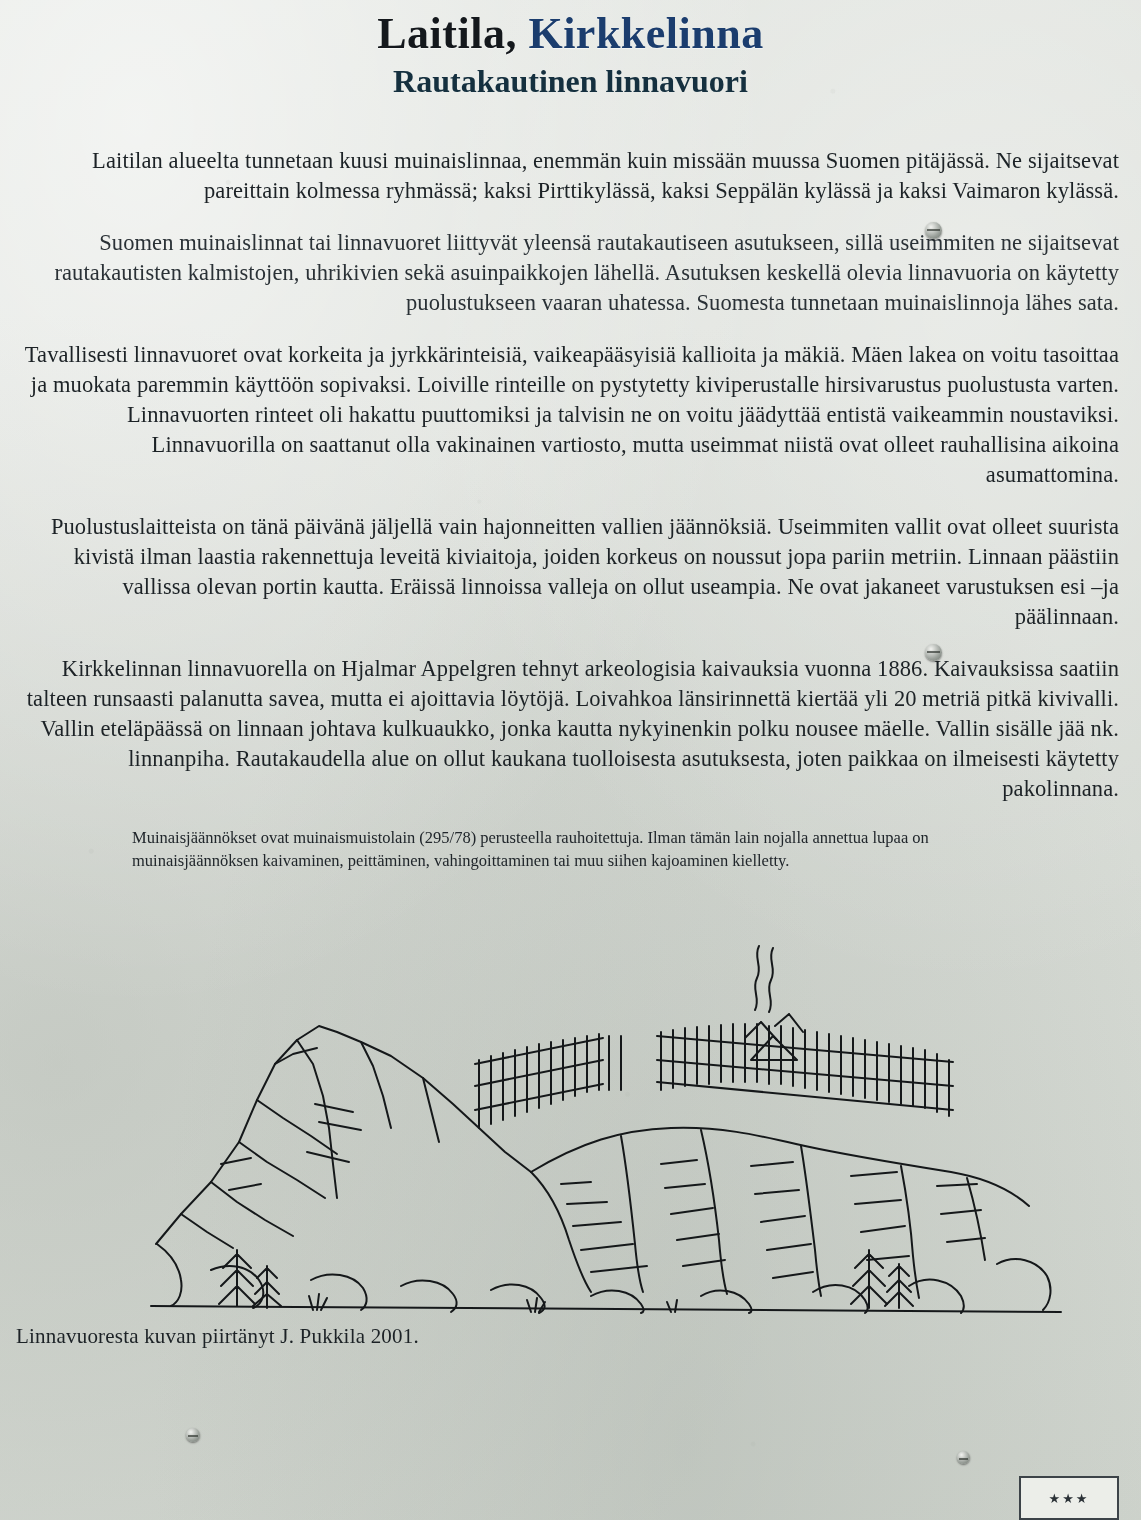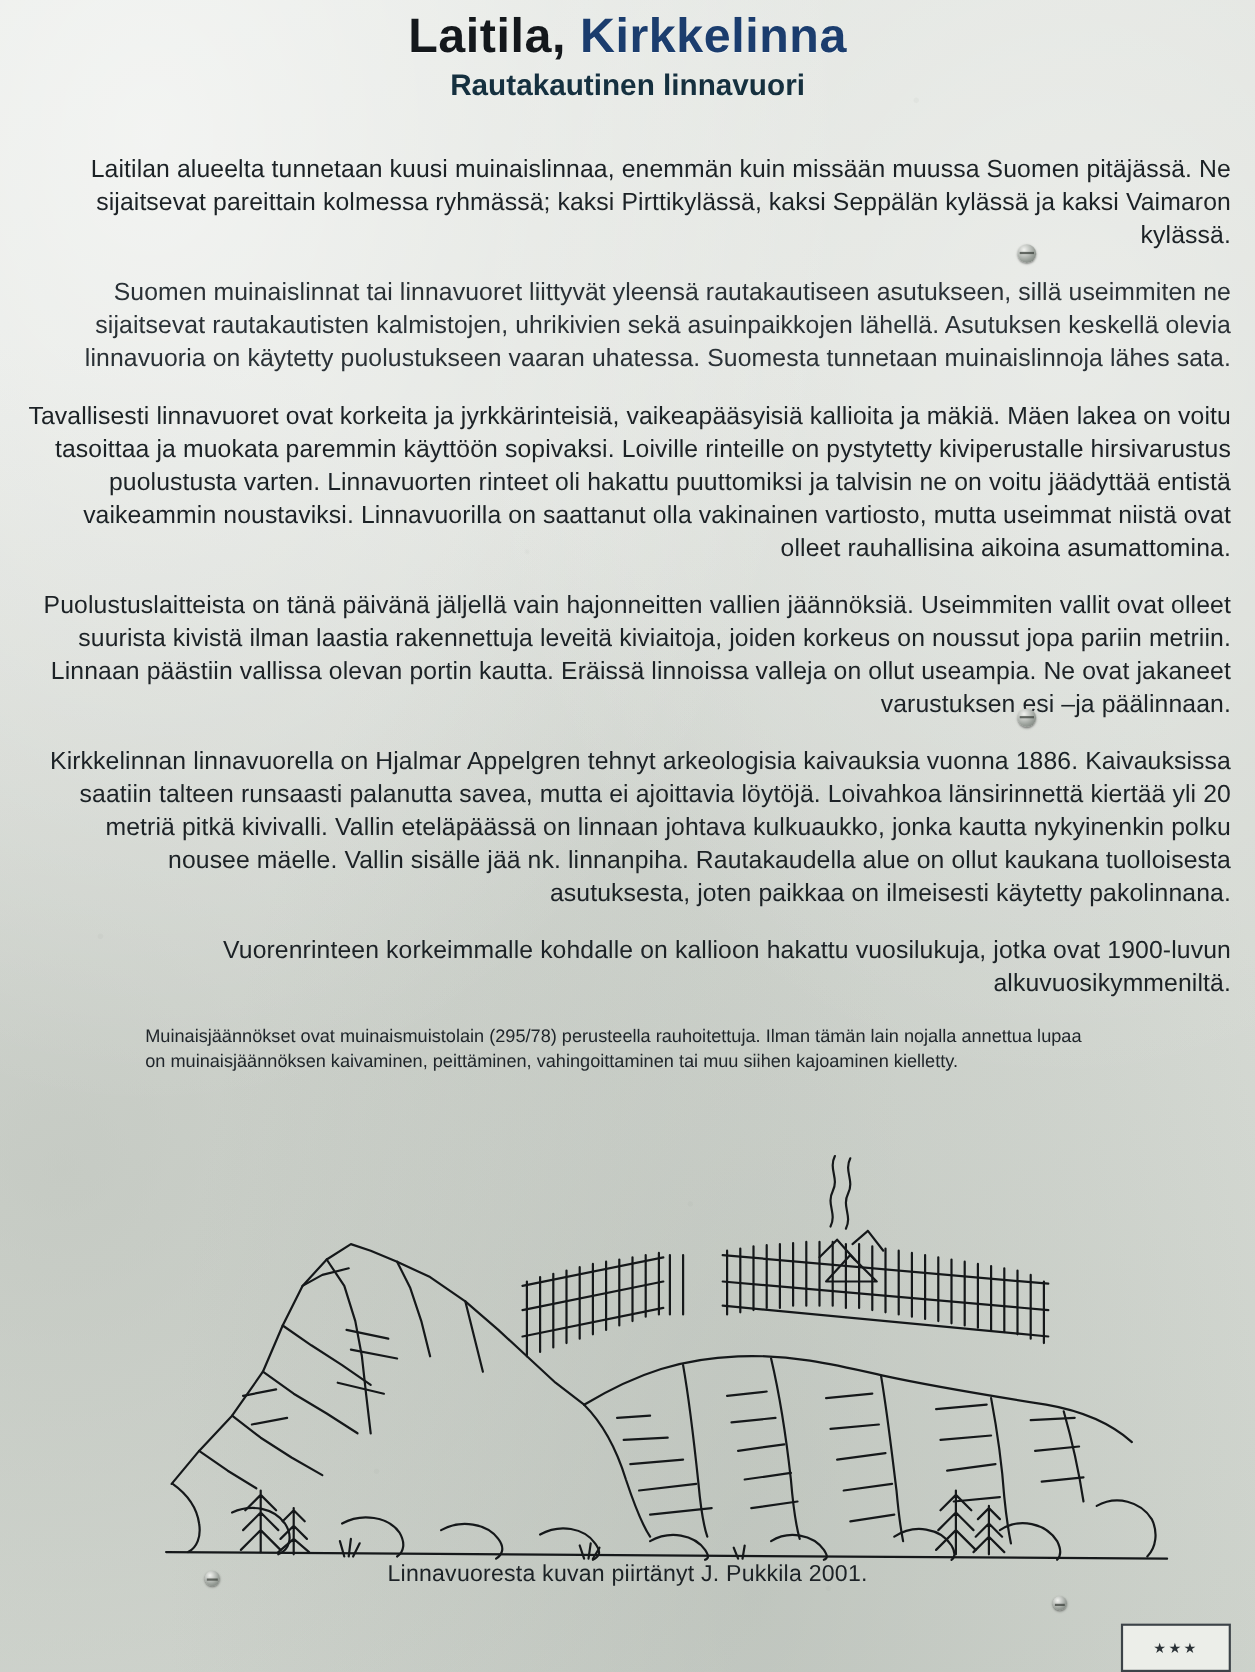--- a/index.html
+++ b/index.html
@@ -37,35 +37,36 @@
       radial-gradient(circle at 91% 48%, rgba(120,130,120,.20) 0 2px, transparent 3px),
       radial-gradient(circle at 8% 56%, rgba(120,130,120,.20) 0 2px, transparent 3px),
       radial-gradient(circle at 55% 72%, rgba(120,130,120,.14) 0 2px, transparent 3px),
       radial-gradient(circle at 30% 88%, rgba(120,130,120,.16) 0 2px, transparent 3px),
       radial-gradient(circle at 66% 95%, rgba(120,130,120,.14) 0 2px, transparent 3px);
   }
   .content {
     position: relative;
     padding: 0 16px;
     z-index: 3;
+    font-family: Liberation Serif, serif;
   }
   .title {
     text-align: center;
     font-weight: bold;
     font-size: 44px;
     letter-spacing: .5px;
     margin: 8px 0 0 0;
     color: #14181c;
     text-shadow: 0 1px 0 rgba(255,255,255,.5);
   }
   .title .word2 { color: #1b3d6e; }
   .subtitle {
     text-align: center;
     font-weight: bold;
-    font-size: 27px;
+    font-size: 32px;
     color: #15303f;
     margin: 4px 0 0 0;
   }
   .body-text {
     margin: 0 6px;
     padding-top: 46px;
   }
   p.para {
     font-size: 22.5px;
     line-height: 30px;
@@ -86,23 +87,23 @@
     max-width: 860px;
   }
   .illustration {
     position: relative;
     margin: 42px auto 0 auto;
     width: 1020px;
     height: 400px;
   }
   .illustration svg { display: block; }
   .caption {
-    text-align: center;
     font-size: 21px;
     color: #1c2226;
+    margin-top: 10px;
     letter-spacing: .2px;
   }
   
   .screw {
     position: absolute;
     width: 17px;
     height: 17px;
     border-radius: 50%;
     background: radial-gradient(circle at 35% 30%, #f2f3f0, #9aa09a 60%, #6d736d 100%);
     box-shadow: 0 1px 2px rgba(0,0,0,.45);
@@ -155,21 +156,20 @@
       <span class="word2">Kirkkelinna</span>
     </h1>
     <div class="subtitle">Rautakautinen linnavuori</div>
 
     <div class="body-text">
       <p class="para">Laitilan alueelta tunnetaan kuusi muinaislinnaa, enemmän kuin missään muussa Suomen pitäjässä. Ne sijaitsevat pareittain kolmessa ryhmässä; kaksi Pirttikylässä, kaksi Seppälän kylässä ja kaksi Vaimaron kylässä.</p>
       <p class="para faded">Suomen muinaislinnat tai linnavuoret liittyvät yleensä rautakautiseen asutukseen, sillä useimmiten ne sijaitsevat rautakautisten kalmistojen, uhrikivien sekä asuinpaikkojen lähellä. Asutuksen keskellä olevia linnavuoria on käytetty puolustukseen vaaran uhatessa. Suomesta tunnetaan muinaislinnoja lähes sata.</p>
       <p class="para">Tavallisesti linnavuoret ovat korkeita ja jyrkkärinteisiä, vaikeapääsyisiä kallioita ja mäkiä.   Mäen lakea on voitu tasoittaa ja muokata paremmin käyttöön sopivaksi. Loiville rinteille on pystytetty kiviperustalle hirsivarustus puolustusta varten. Linnavuorten rinteet oli hakattu puuttomiksi ja talvisin ne on voitu jäädyttää entistä vaikeammin noustaviksi. Linnavuorilla on saattanut olla vakinainen vartiosto, mutta useimmat niistä ovat olleet rauhallisina aikoina asumattomina.</p>
       <p class="para">Puolustuslaitteista on tänä päivänä jäljellä vain hajonneitten vallien jäännöksiä. Useimmiten vallit ovat olleet suurista  kivistä ilman laastia rakennettuja leveitä kiviaitoja, joiden korkeus on noussut jopa pariin metriin. Linnaan päästiin vallissa olevan portin kautta. Eräissä linnoissa valleja on ollut useampia. Ne ovat jakaneet varustuksen esi –ja päälinnaan.</p>
       <p class="para">Kirkkelinnan linnavuorella on Hjalmar Appelgren tehnyt arkeologisia kaivauksia vuonna 1886. Kaivauksissa saatiin talteen runsaasti palanutta savea, mutta ei ajoittavia löytöjä. Loivahkoa länsirinnettä kiertää yli 20 metriä pitkä kivivalli. Vallin eteläpäässä on linnaan johtava kulkuaukko, jonka kautta nykyinenkin polku nousee mäelle. Vallin sisälle jää nk. linnanpiha. Rautakaudella alue on ollut kaukana tuolloisesta asutuksesta, joten paikkaa on ilmeisesti käytetty pakolinnana.</p>
-      <p class="para">Vuorenrinteen korkeimmalle kohdalle on kallioon hakattu vuosilukuja, jotka ovat 1900-luvun alkuvuosikymmeniltä.</p>
 
       <p class="legal">Muinaisjäännökset ovat muinaismuistolain (295/78) perusteella rauhoitettuja. Ilman tämän lain nojalla annettua lupaa on muinaisjäännöksen kaivaminen, peittäminen, vahingoittaminen tai muu siihen kajoaminen kielletty.</p>
     </div>
 
     <div class="illustration">
       <svg viewBox="0 0 1020 400" width="1020" height="400">
         <g fill="none" stroke="#15181a" stroke-width="2" stroke-linecap="round" stroke-linejoin="round">
 
           <path d="M95 330 L120 300 L150 268 L178 228 L196 186 L214 150 L236 126 L258 112 L276 118 L300 128 L330 142 L362 164 L392 190 L418 214 L444 238 L470 258"></path>
           <path d="M236 126 L252 150 L262 182 L268 214 L272 250 L276 284"></path>

